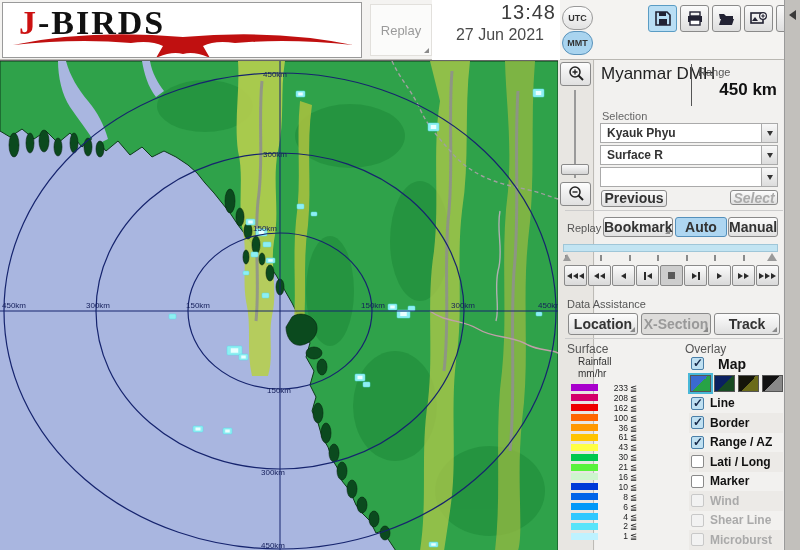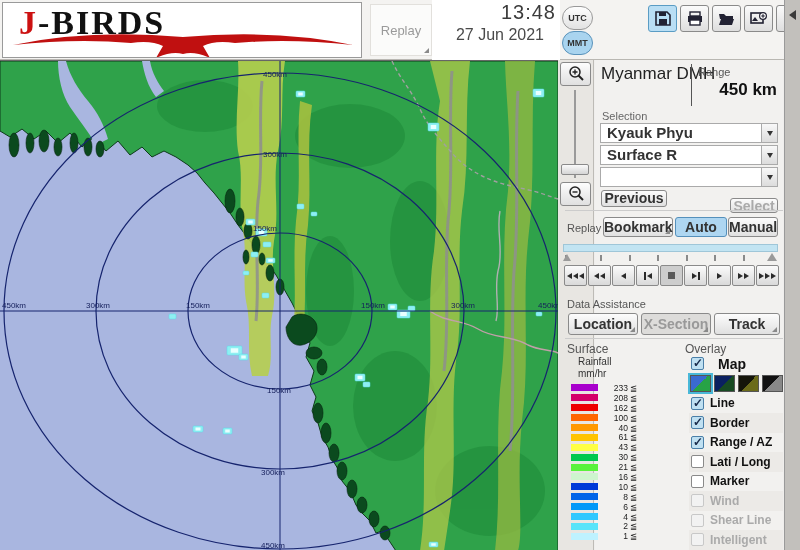--- a/index.html
+++ b/index.html
@@ -40,27 +40,27 @@
   #zoom-track { position:absolute; left:16px; top:30px; width:2px; height:88px; background:#9a9a9a; }
   #zoom-thumb { position:absolute; left:3px; top:104px; width:28px; height:11px; background:linear-gradient(#fafafa,#d5d5d5); border:1px solid #8a8a8a; border-radius:2px; }
 
   
   #panel { position:absolute; left:595px; top:60px; width:188px; height:490px; background:#f2f1ef; }
   #station-title { position:absolute; left:6px; top:4px; font-size:17px; color:#222; }
   #range-divider { position:absolute; left:96px; top:4px; width:1px; height:42px; background:#555; }
   #range-label { position:absolute; left:103px; top:6px; font-size:11px; color:#555; }
   #range-value { position:absolute; right:6px; top:20px; font-size:17px; font-weight:bold; color:#111; }
   #selection-label { position:absolute; left:7px; top:50px; font-size:11px; color:#666; }
-  .dropdown { position:absolute; left:5px; width:178px; height:20px; background:#fff; border:1px solid #aaa; font-size:15px; font-weight:bold; color:#333; line-height:18px; padding-left:6px; }
+  .dropdown { position:absolute; left:5px; width:178px; height:20px; background:#fff; border:1px solid #aaa; font-size:12px; font-weight:bold; color:#333; line-height:18px; padding-left:6px; }
   #dd-site { top:63px; } #dd-product { top:85px; } #dd-extra { top:107px; }
   .dd-btn { position:absolute; right:0; top:0; width:16px; height:18px; border-left:1px solid #aaa; background:linear-gradient(#f8f8f8,#dcdcdc); display:flex; align-items:center; justify-content:center; }
   .caret { width:0; height:0; border-left:3.5px solid transparent; border-right:3.5px solid transparent; border-top:5px solid #333; }
   .btn { background:linear-gradient(#fcfcfc,#e0e0e0); border:1px solid #8a8a8a; border-radius:3px; font-size:14px; font-weight:bold; color:#333; text-align:center; position:absolute; }
   #btn-previous { left:6px; top:130px; width:66px; height:17px; line-height:15px; }
-  #btn-select { left:135px; top:138px; width:48px; height:15px; line-height:15px; color:#aaa; }
+  #btn-select { left:135px; top:130px; width:48px; height:15px; line-height:15px; color:#aaa;font-style:italic; }
   .hdiv { position:absolute; left:-30px; width:218px; height:1px; background:#ccc; }
 
   
   #replay-label { position:absolute; left:-28px; top:162px; font-size:11px; color:#555; }
   #btn-bookmark { left:8px; top:157px; width:70px; height:20px; line-height:18px; }
   #btn-auto { left:80px; top:157px; width:52px; height:20px; line-height:18px; background:#aed6f1; border-color:#5590bb; }
   #btn-manual { left:133px; top:157px; width:50px; height:20px; line-height:18px; }
   #slider { position:absolute; left:-32px; top:184px; width:215px; height:8px; background:#c2e4f2; border:1px solid #9fc6d8; }
   #slider-knob { position:absolute; left:-590px; top:-4px; width:14px; height:14px; border-radius:50%; background:#fff; border:1px solid #777; margin-left:793px; display:flex; align-items:center; justify-content:center; gap:2px; }
   .tickrow { position:absolute; left:-32px; top:195px; width:215px; height:8px; }
@@ -446,21 +446,21 @@
           <span class="lval">162</span>
           <span class="lsuf">≦</span>
         </div>
         <div class="lrow">
           <span class="lbar" style="background:#ff6600"></span>
           <span class="lval">100</span>
           <span class="lsuf">≦</span>
         </div>
         <div class="lrow">
           <span class="lbar" style="background:#ff9900"></span>
-          <span class="lval">40</span>
+          <span class="lval">36</span>
           <span class="lsuf">≦</span>
         </div>
         <div class="lrow">
           <span class="lbar" style="background:#ffc400"></span>
           <span class="lval">61</span>
           <span class="lsuf">≦</span>
         </div>
         <div class="lrow">
           <span class="lbar" style="background:#ffff44"></span>
           <span class="lval">43</span>
@@ -549,21 +549,21 @@
           <div class="orow">
             <span class="cb dis"></span>
             <span class="olabel dis">Wind</span>
           </div>
           <div class="orow">
             <span class="cb dis"></span>
             <span class="olabel dis">Shear Line</span>
           </div>
           <div class="orow">
             <span class="cb dis"></span>
-            <span class="olabel dis">Intelligent</span>
+            <span class="olabel dis">Microburst</span>
           </div>
         </div>
     </div>
   </div>
 
   <div id="side-strip">
     <span id="side-arrow"></span>
   </div>
 
 </div>

